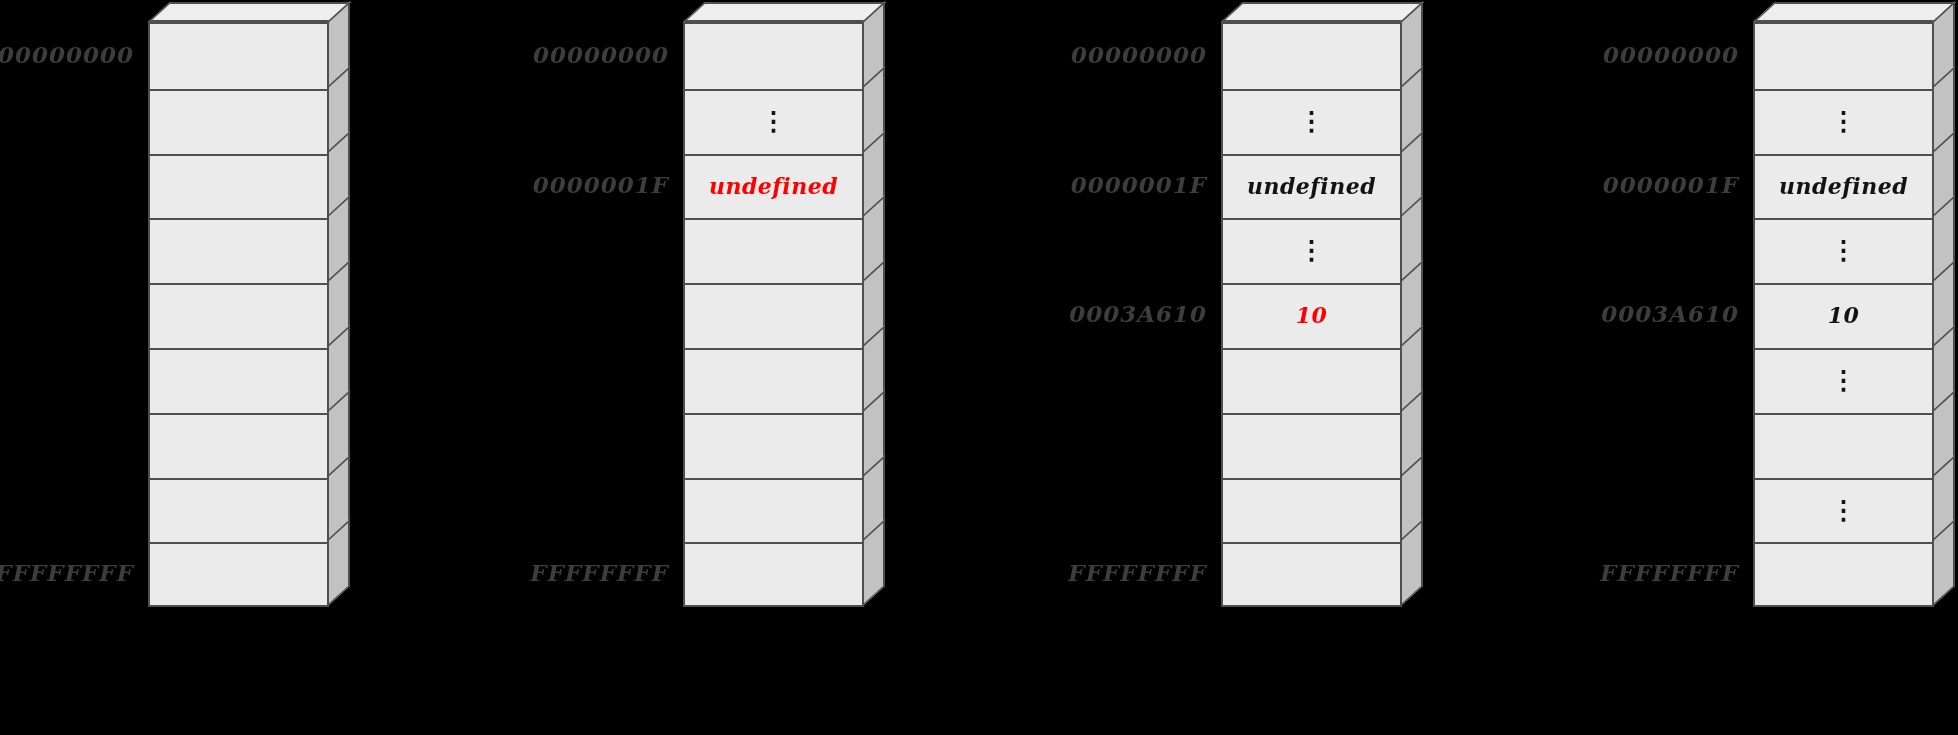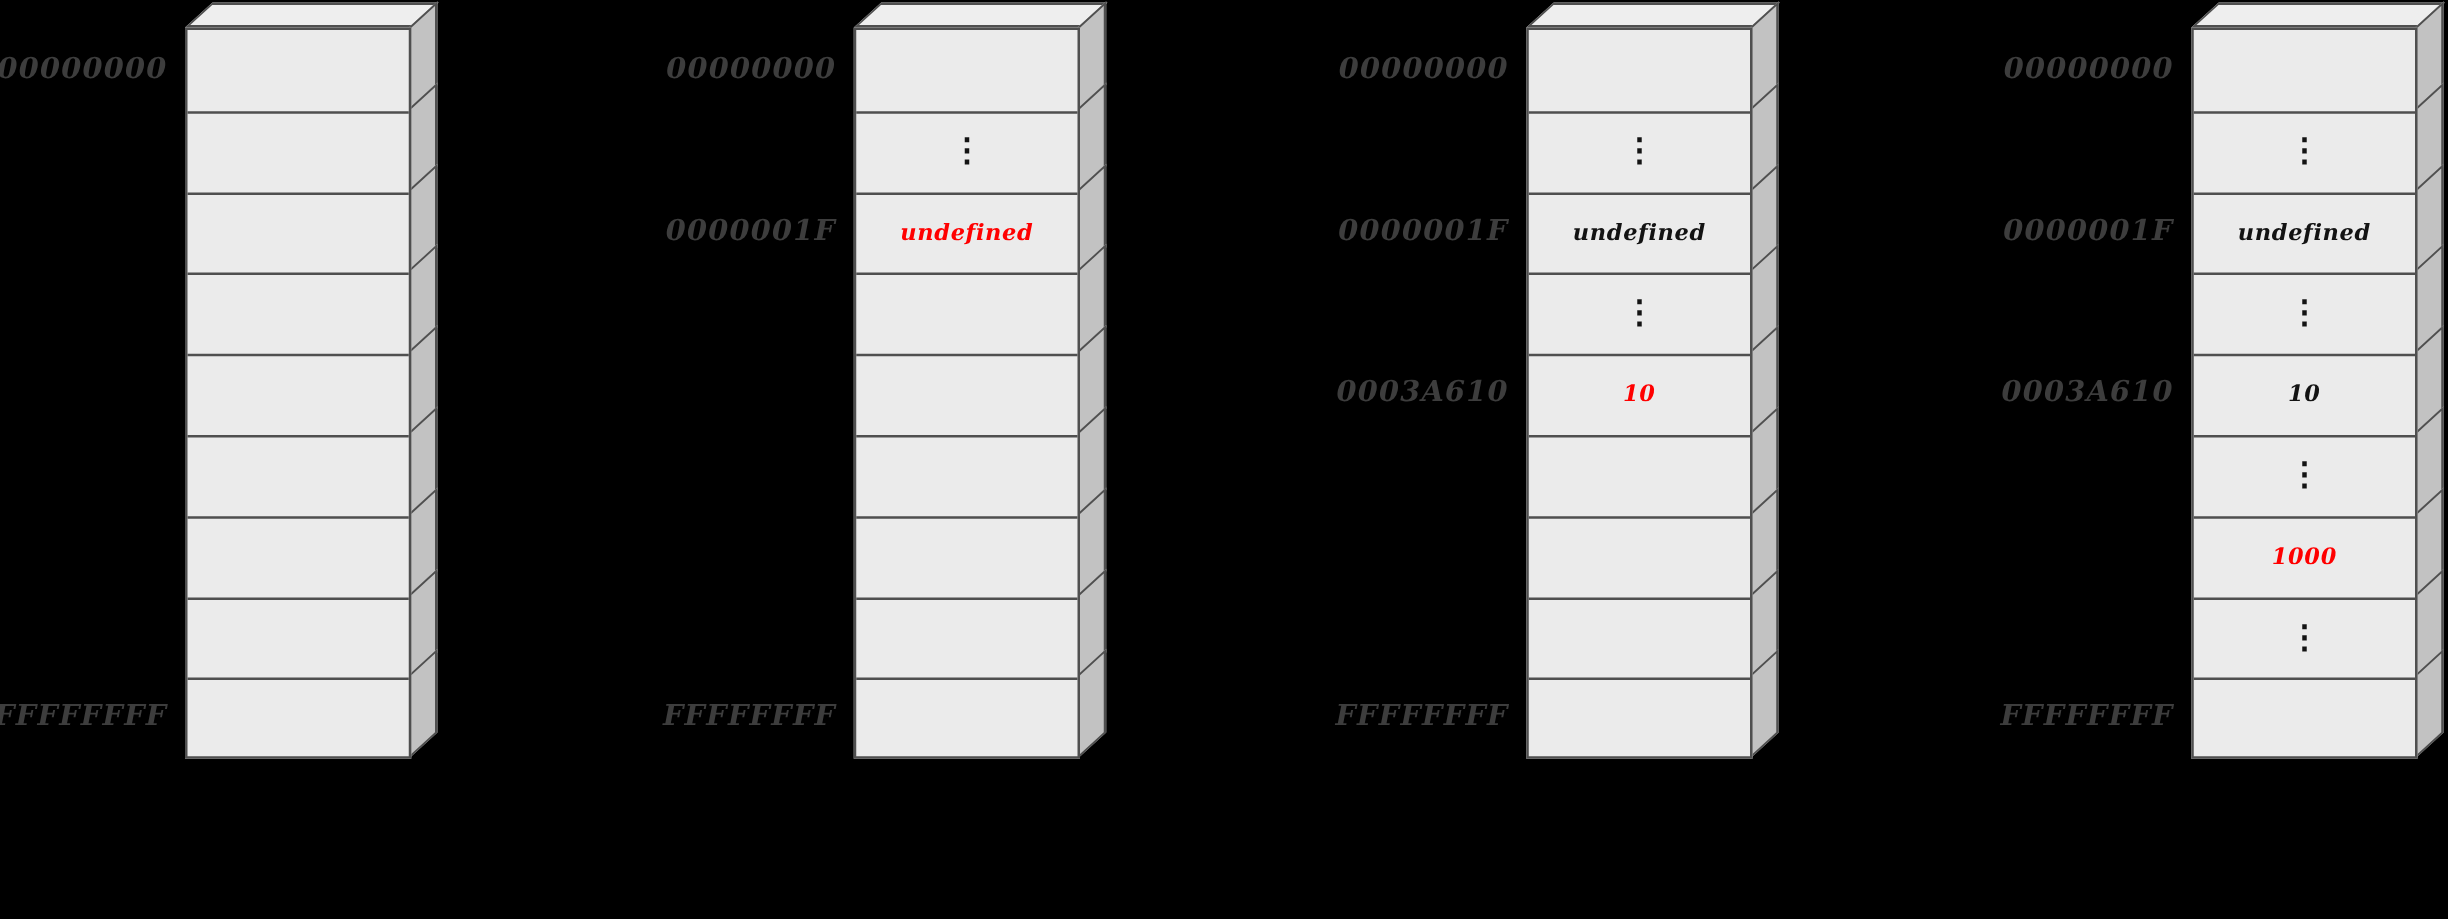--- a/index.html
+++ b/index.html
@@ -28,21 +28,21 @@
 
   
   .front{
     position:absolute;left:0;top:0;width:181px;height:585px;
     background:#ebebeb;border:2px solid #4f4f4f;box-sizing:border-box;
   }
   .divider{position:absolute;left:0;width:177px;height:2px;background:#4f4f4f;}
 
   .cellval{
     position:absolute;left:0;width:177px;height:65px;line-height:65px;
-    text-align:center;font-weight:bold;font-style:italic;font-size:18px;
+    text-align:center;font-weight:bold;font-style:italic;font-size:22px;
     letter-spacing:0.5px;
   }
   .cellval.red{color:#ff0000;}
   .cellval.black{color:#131313;}
   .cellval.ellipsis{color:#131313;font-size:26px;font-style:normal;letter-spacing:0;}
 
   .addr{
     position:absolute;right:195px;width:320px;height:65px;line-height:65px;
     text-align:right;color:#3d3d3d;font-weight:bold;font-style:italic;
     font-size:23px;letter-spacing:1px;white-space:nowrap;
@@ -151,21 +151,20 @@
         <div class="divider" style="top: 259.2px;"></div>
         <div class="divider" style="top: 324px;"></div>
         <div class="divider" style="top: 388.8px;"></div>
         <div class="divider" style="top: 453.6px;"></div>
         <div class="divider" style="top: 518.4px;"></div>
         <div class="cellval ellipsis" style="top: 64.8px;">⋮</div>
         <div class="cellval black" style="top: 129.6px;">undefined</div>
         <div class="cellval ellipsis" style="top: 194.4px;">⋮</div>
         <div class="cellval black" style="top: 259.2px;">10</div>
         <div class="cellval ellipsis" style="top: 324px;">⋮</div>
-        <div class="cellval red" style="top: 388.8px;">1000</div>
         <div class="cellval ellipsis" style="top: 453.6px;">⋮</div>
       </div>
       <div class="addr" style="top: 0px;">00000000</div>
       <div class="addr" style="top: 129.6px;">0000001F</div>
       <div class="addr" style="top: 259.2px;">0003A610</div>
       <div class="addr" style="top: 518.4px;">FFFFFFFF</div>
     </div>
   </div>
 
 </body></html>

